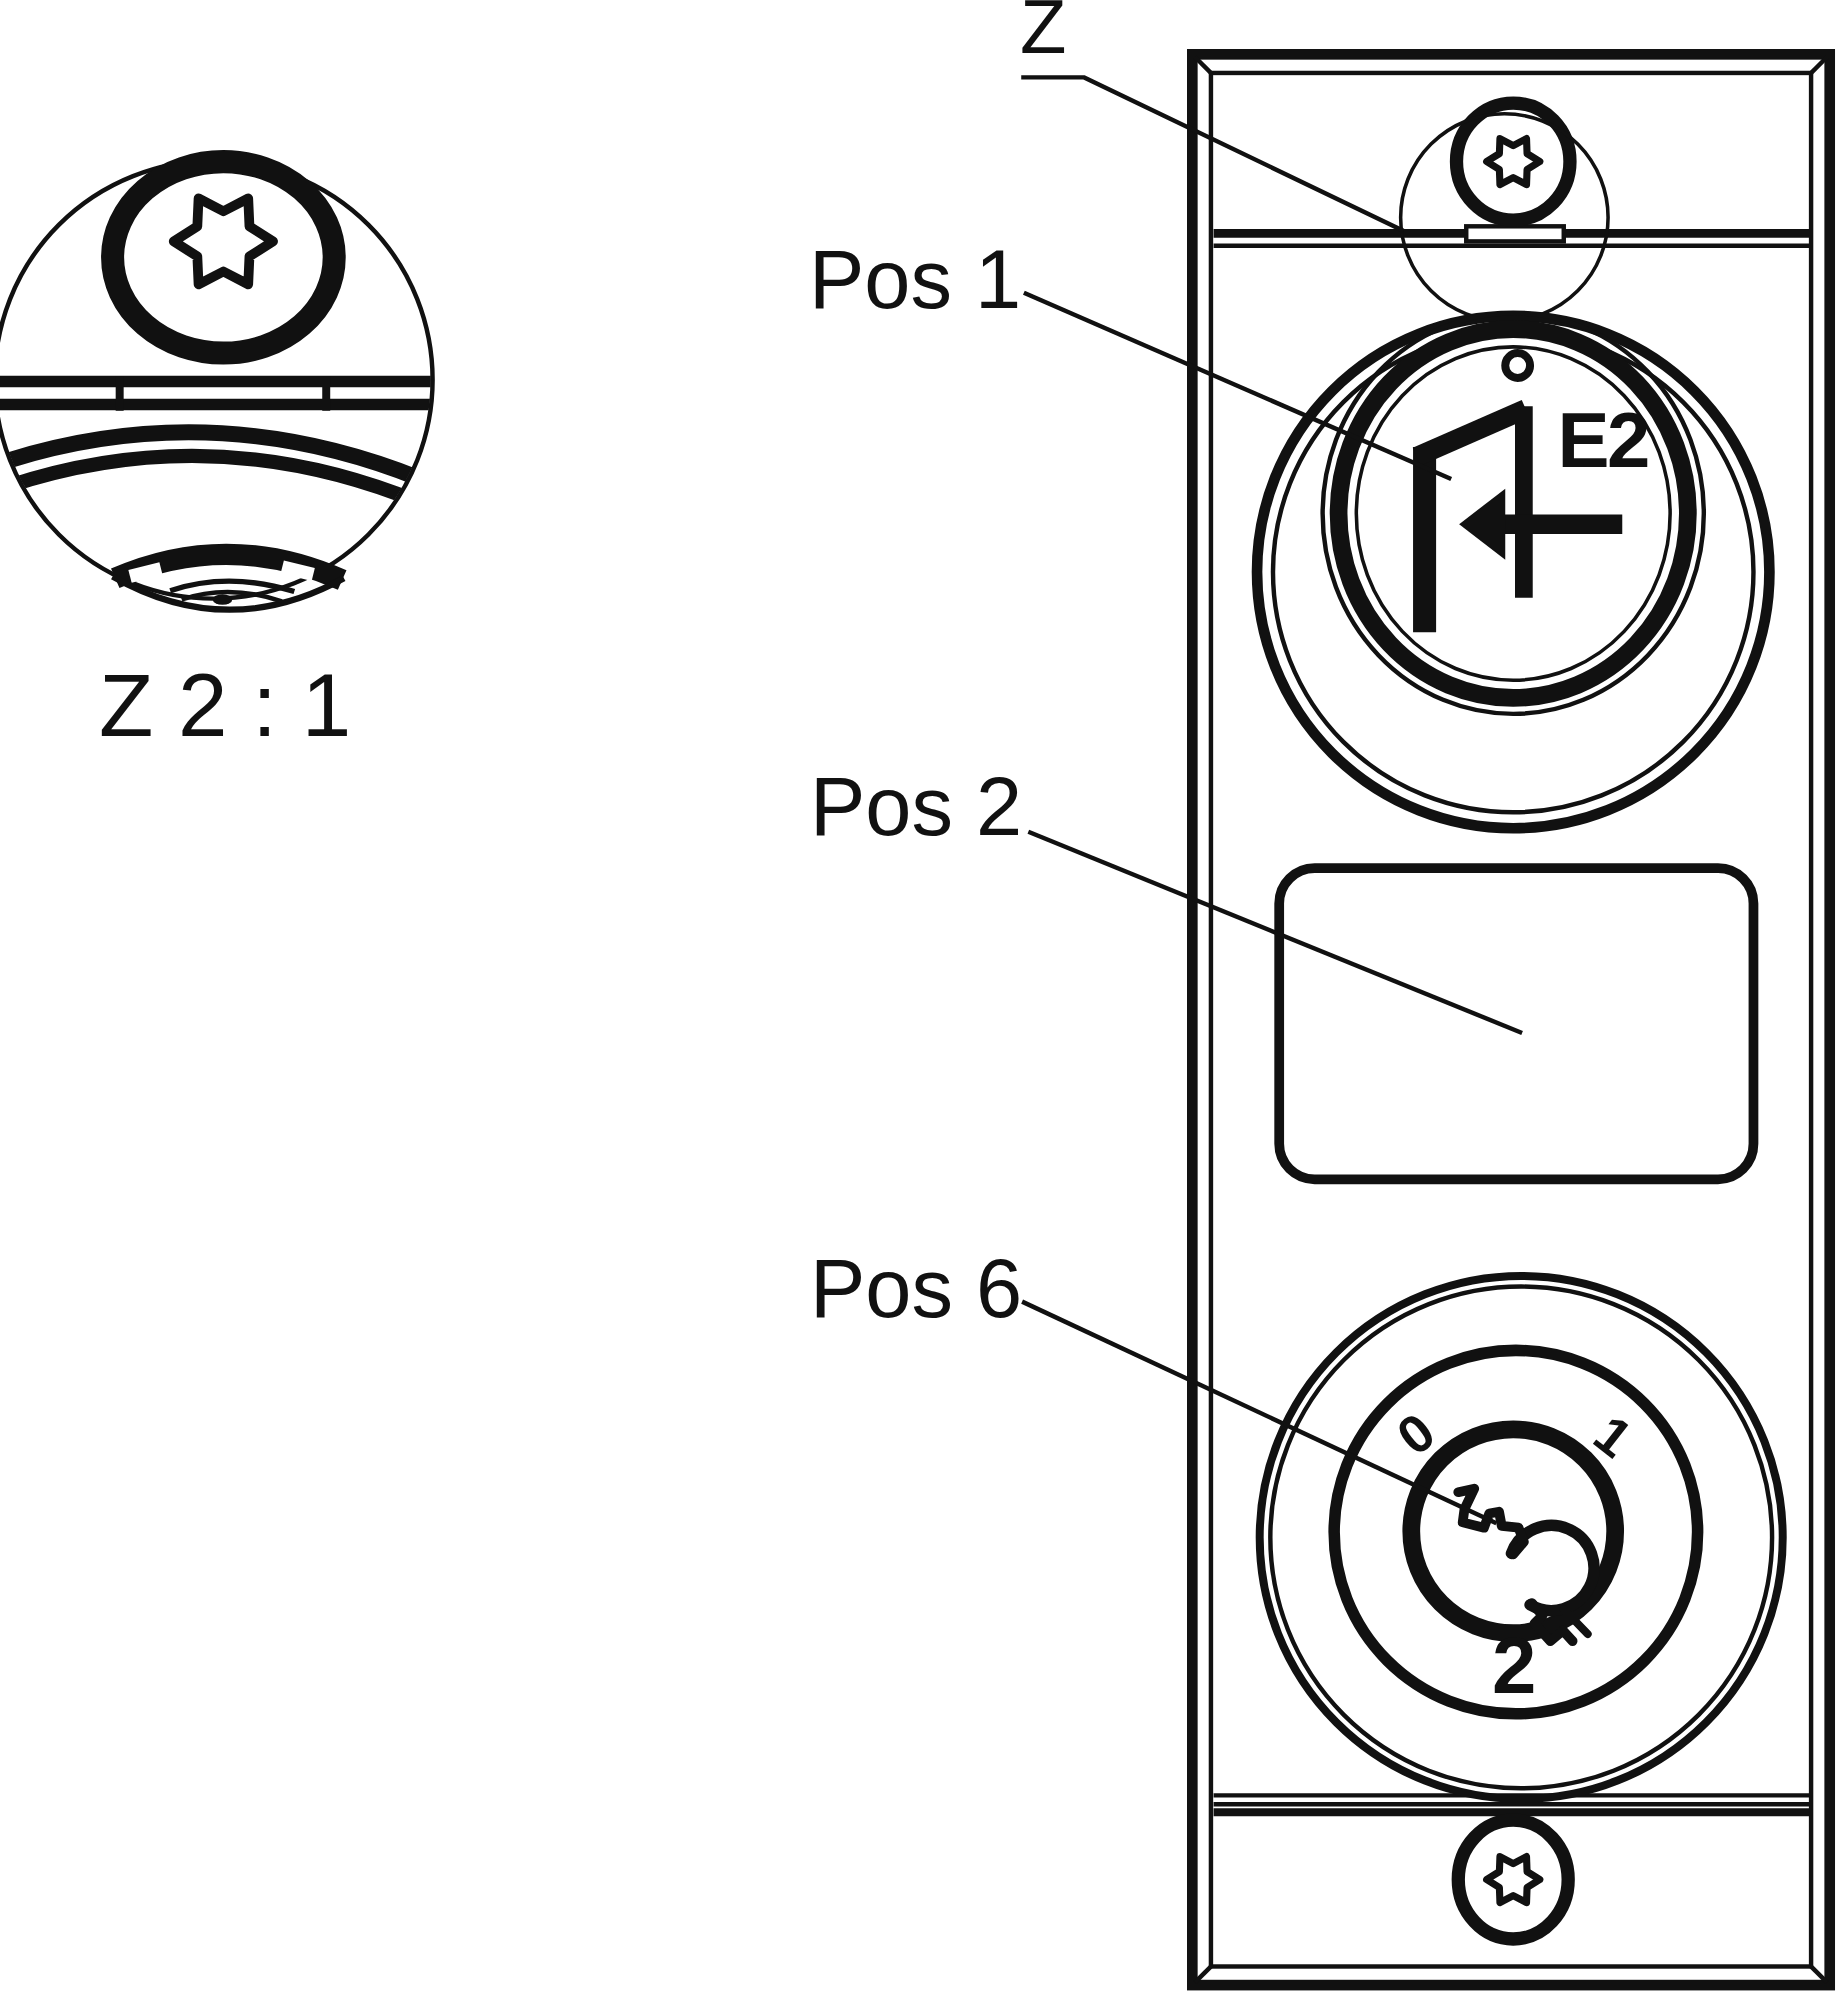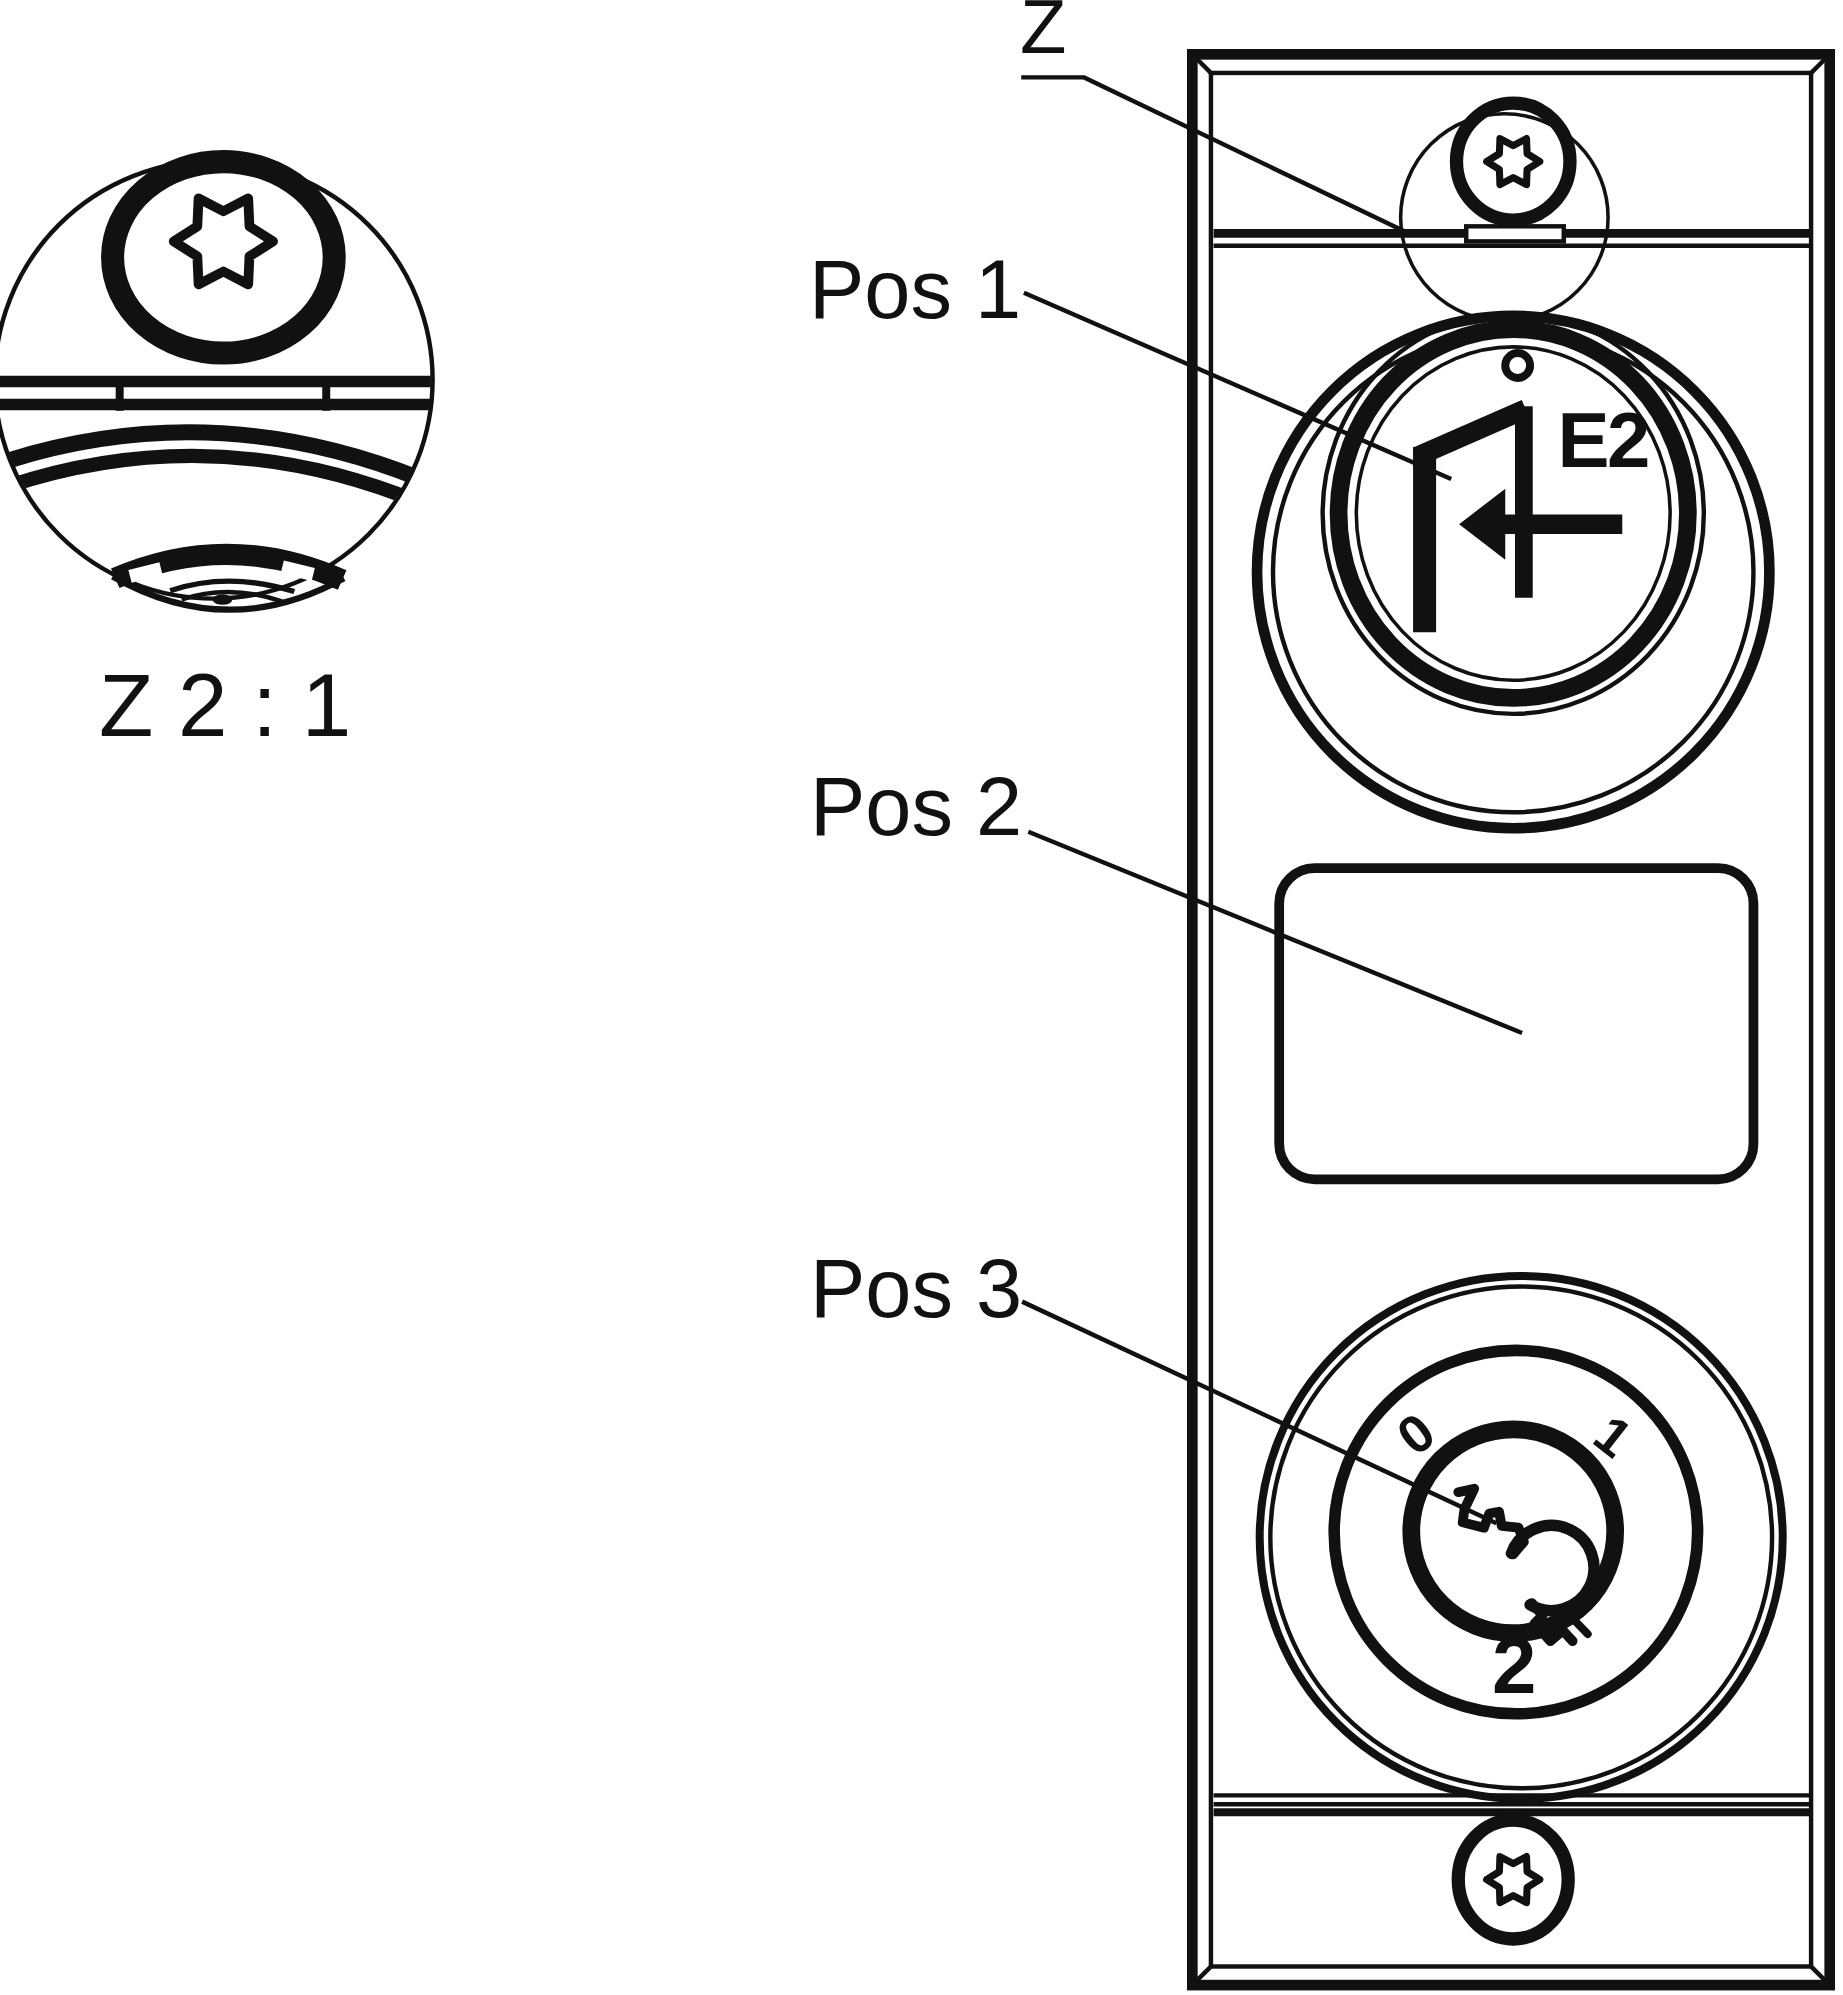--- a/index.html
+++ b/index.html
@@ -12,21 +12,21 @@
   }
   .canvas svg{position:absolute;left:0;top:0;}
   .label{
     position:absolute;
     color:#111111;
     line-height:1;
     white-space:pre;
     letter-spacing:0px;
   }
   .label-z      {left:1020px; top:-11.5px;  font-size:76px;}
-  .label-pos1   {left:809px;  top:238px;  font-size:83px;margin-top:10px;}
+  .label-pos1   {left:809px;  top:238px;  font-size:83px;}
   .label-pos2   {left:810px;  top:765px;  font-size:83px;text-align:center;}
   .label-pos3   {left:810px;  top:1247px; font-size:83px;}
   .label-detail {left:99px;  top:661px;  font-size:89px;}
   svg text{font-family:"Liberation Sans", sans-serif; fill:#111111;}
 </style>
 </head>
 <body>
 
 <div class="canvas">
 
@@ -142,17 +142,17 @@
       <path d="M1152,87 L1223,87 L1583,260"></path>
       <path d="M1155,330 L1637,540"></path>
       <path d="M1160,938 L1717,1165"></path>
       <path d="M1153,1468 L1688,1718"></path>
     </g>
   </svg>
 
   <div class="label label-z">Z</div>
   <div class="label label-pos1">Pos 1</div>
   <div class="label label-pos2">Pos 2</div>
-  <div class="label label-pos3">Pos 3</div>
+  <div class="label label-pos3">Pos 6</div>
   <div class="label label-detail">Z 2 : 1</div>
 
 </div>
 
 
 </body></html>

